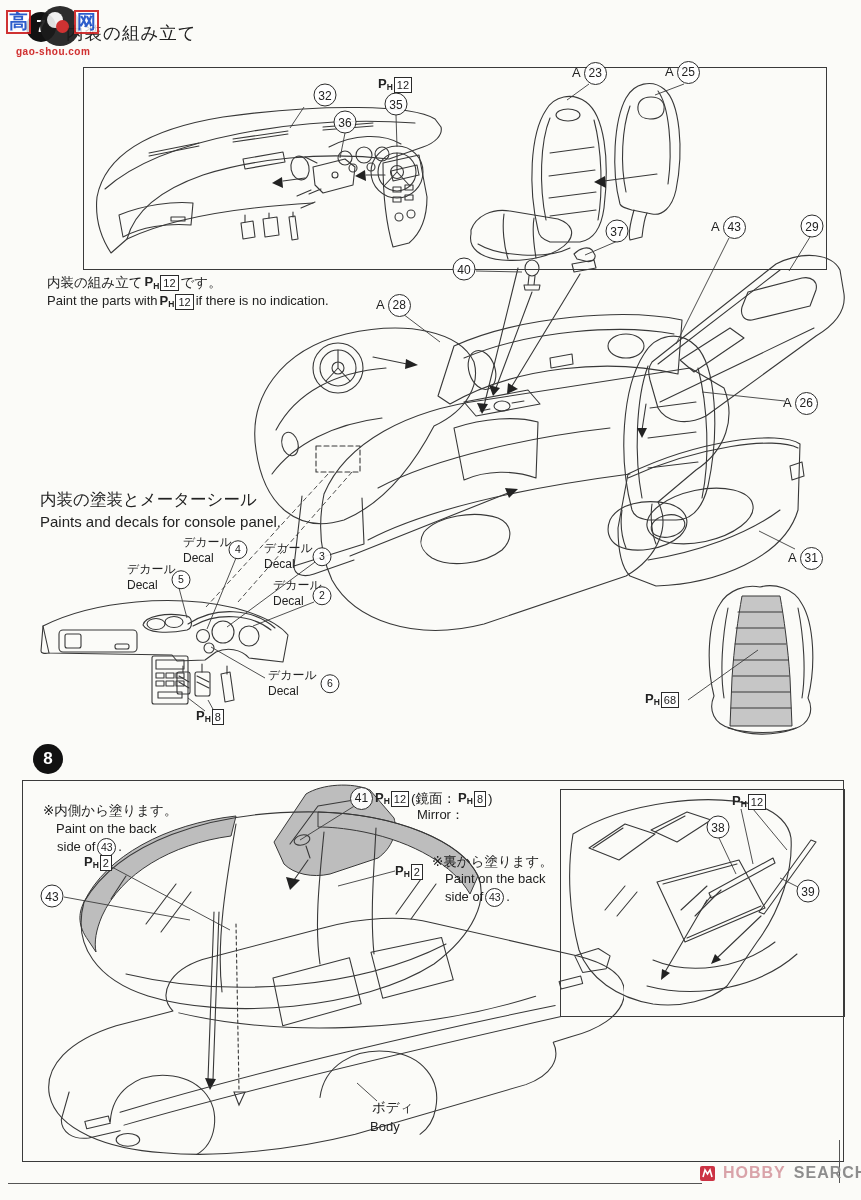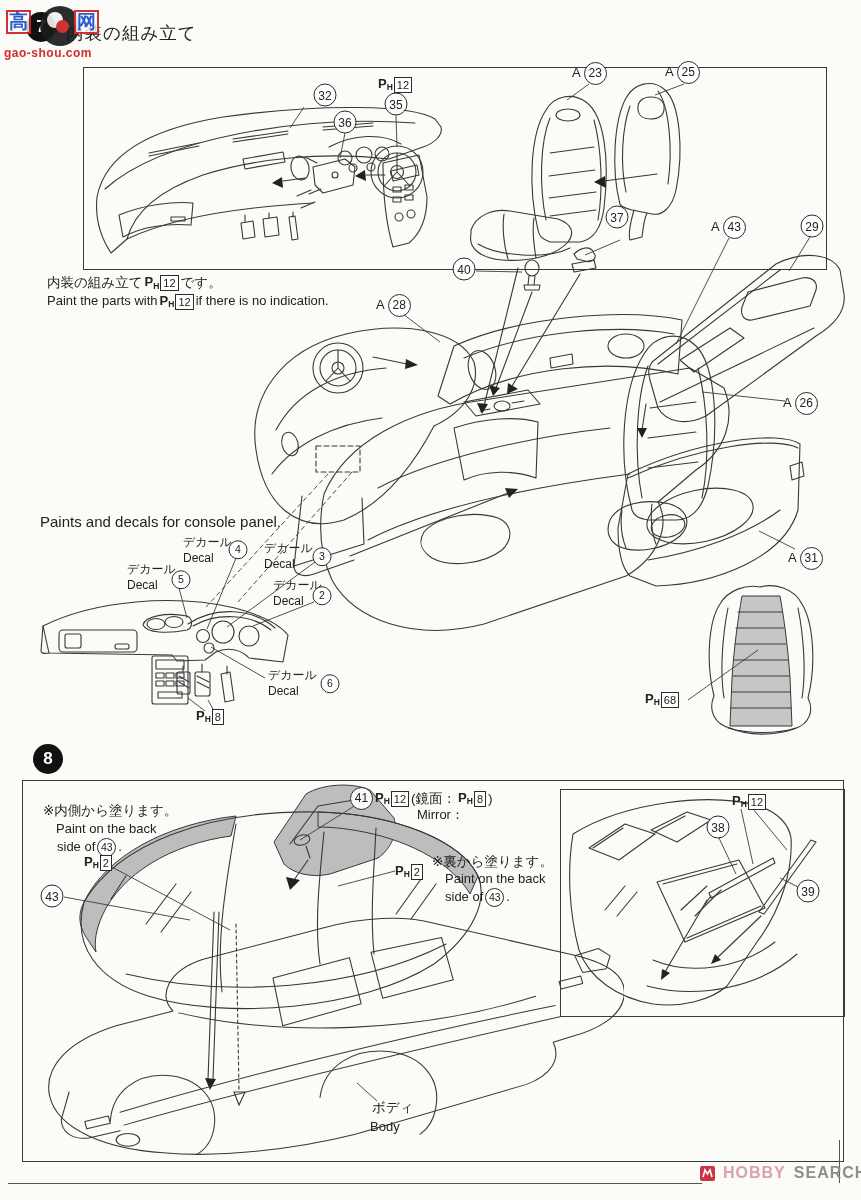--- a/index.html
+++ b/index.html
@@ -30,21 +30,21 @@
   .sec-title{font-size:17.5px;font-weight:500;letter-spacing:1px;}
   .badge{position:absolute;width:30px;height:30px;border-radius:50%;background:#111;color:#fff;
          display:flex;align-items:center;justify-content:center;font-size:17px;font-weight:700;z-index:3;}
   
   .wm{position:absolute;left:2px;top:2px;width:108px;height:58px;z-index:5;opacity:.92;}
   .wm-ch{position:absolute;border:2px solid #cc2222;color:#1c50c8;background:rgba(255,255,255,.85);
          font-weight:700;font-size:19px;line-height:1.05;padding:0 1px;}
   .wm-gear{position:absolute;left:38px;top:4px;width:40px;height:40px;border-radius:50%;background:#1b1b1b;}
   .wm-gear:before{content:"";position:absolute;left:7px;top:6px;width:16px;height:16px;border-radius:50%;background:#f2f2f2;}
   .wm-gear:after{content:"";position:absolute;left:16px;top:14px;width:13px;height:13px;border-radius:50%;background:#cc2222;}
-  .wm-url{position:absolute;left:2px;top:44px;color:#cc2222;font-weight:700;font-size:12px;letter-spacing:.5px;
+  .wm-url{position:absolute;left:14px;top:44px;color:#cc2222;font-weight:700;font-size:10px;letter-spacing:.5px;
           text-shadow:0 0 1px #ffdddd;}
   
   .hobby{position:absolute;left:700px;top:1164px;display:flex;align-items:center;gap:8px;z-index:3;}
   .hobby .w1{color:#d9a3a9;font-weight:700;font-size:16px;letter-spacing:1px;}
   .hobby .w2{color:#8d8d8d;font-weight:700;font-size:16px;letter-spacing:1px;}
   .pageline{position:absolute;background:#555;z-index:2;}
 </style>
 </head>
 <body>
 
@@ -209,40 +209,41 @@
   </svg>
 
   <div class="lbl row" style="left:572px;top:62px;">
       <span class="apfx">A</span>
       <span class="circ">23</span>
     </div>
   <div class="lbl row" style="left:665px;top:61px;">
       <span class="apfx">A</span>
       <span class="circ">25</span>
     </div>
-  <span class="cc" style="left:617px;top:217px;"><span class="circ">37</span></span>
+  <span class="cc" style="left:617px;top:231px;"><span class="circ">37</span></span>
   <span class="cc" style="left:464px;top:269px;"><span class="circ">40</span></span>
   <div class="lbl row" style="left:376px;top:294px;">
       <span class="apfx">A</span>
       <span class="circ">28</span>
     </div>
   <div class="lbl row" style="left:711px;top:216px;">
       <span class="apfx">A</span>
       <span class="circ">43</span>
     </div>
   <span class="cc" style="left:812px;top:226px;"><span class="circ">29</span></span>
   <div class="lbl row" style="left:783px;top:392px;">
       <span class="apfx">A</span>
       <span class="circ">26</span>
     </div>
   <div class="lbl row" style="left:788px;top:547px;">
       <span class="apfx">A</span>
       <span class="circ">31</span>
     </div>
 
+  <div class="lbl" style="left:40px;top:489px;font-size:16.5px;font-weight:500;">内装の塗装とメーターシール</div>
   <div class="lbl" style="left:40px;top:512px;font-size:15px;">Paints and decals for console panel.</div>
 
   <svg class="diag" style="left:25px;top:530px;" width="300" height="215" viewBox="0 0 300 215">
     <g class="ln">
       <path d="M18,96 C70,70 150,64 210,78 C236,85 254,94 263,105 L258,132 L224,128 C216,119 202,117 191,122 L180,130 L152,131 L147,125 L24,123 Z"></path>
       <path d="M18,96 L16,121 C16,123 19,124 24,123"></path>
       <rect x="34" y="100" width="78" height="22" rx="4"></rect>
       <rect x="40" y="104" width="16" height="14" rx="2"></rect>
       <rect x="90" y="114" width="14" height="5" rx="2"></rect>
       <path d="M118,95 C120,86 142,82 162,86 C168,88 168,98 162,100 C142,104 122,103 118,95 Z"></path>

